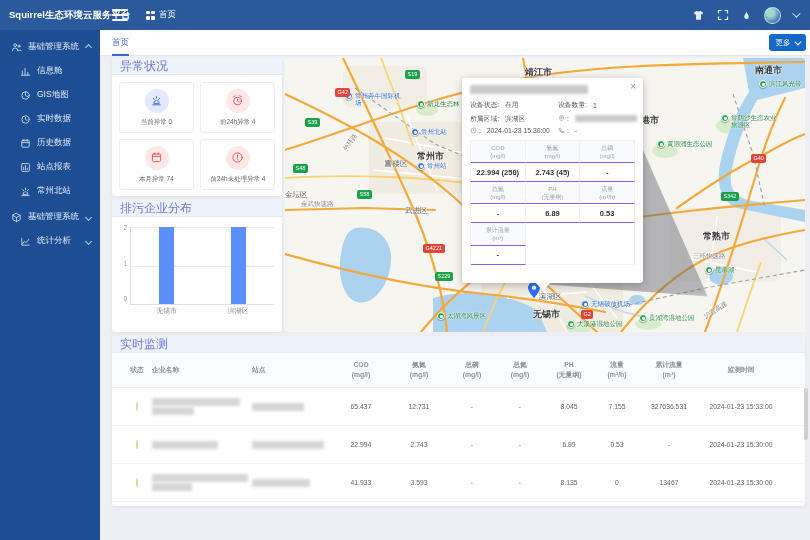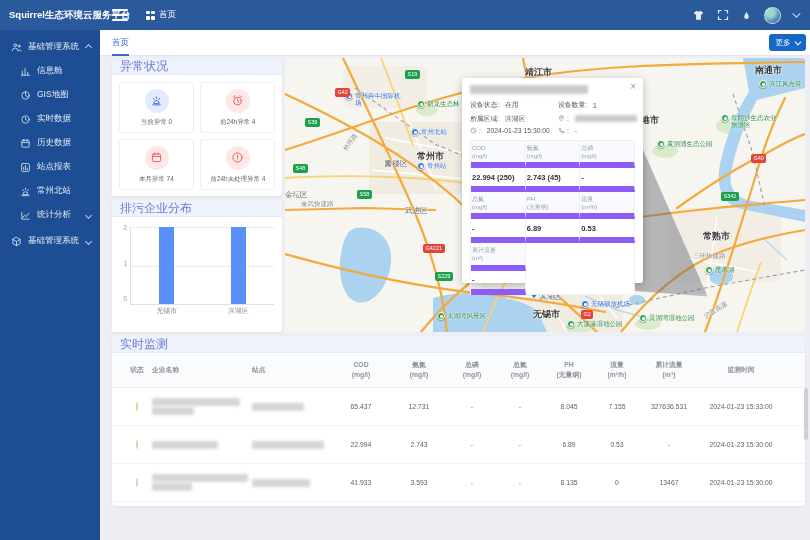--- a/index.html
+++ b/index.html
@@ -88,21 +88,21 @@
   .map-popup { position:absolute; left:177px; top:20px; width:181px; height:205px; background:#fff; border-radius:3px; box-shadow:0 2px 8px rgba(0,0,0,.25); z-index:5; padding:7px 8px 6px 8px; }
   .map-popup::after { content:''; position:absolute; left:74px; bottom:-8px; border-left:7px solid transparent; border-right:7px solid transparent; border-top:8px solid #fff; }
   .pp-close { position:absolute; right:7px; top:4px; font-size:10px; color:#999; cursor:pointer; line-height:1; }
   .blur-bar { background:#c9c9c9; border-radius:1px; filter:blur(1.6px); }
   .pp-title { width:118px; height:9px; margin-bottom:6px; }
   .pp-info { display:grid; grid-template-columns:88px 1fr; row-gap:3.5px; font-size:6.8px; color:#555; align-items:center; }
   .pp-row { display:flex; align-items:center; gap:2px; white-space:nowrap; }
   .pp-ic { width:7px; height:7px; flex:0 0 7px; }
   .pp-ic svg { width:7px; height:7px; stroke:#666; fill:none; stroke-width:1.6; }
   .pp-table { margin-top:6px; display:grid; grid-template-columns:1fr 1fr 1fr; border-top:1px solid #edf0f5; border-left:1px solid #edf0f5; }
-  .pp-cell { border-right:1px solid #edf0f5; border-bottom:6px solid #8b5cf6; }
+  .pp-cell { border-right:1px solid #edf0f5; border-bottom:1px solid #8b5cf6; text-align:center; }
   .pp-h { background:#f8fafd; color:#9aa1b0; font-size:6px; line-height:1.35; padding:2.5px 1px; }
   .pp-v { font-size:7.5px; font-weight:bold; color:#303133; padding:4.5px 1px; }
   .pp-empty { grid-column:2/4; grid-row:5/7; border-right:1px solid #edf0f5; border-bottom:1px solid #edf0f5; background:#fff; }
 
   
   #panel-table { left:12px; top:306px; width:693px; height:170px; }
   .t-header, .t-row { display:flex; align-items:center; padding:0 10px; }
   .t-header { height:35px; background:#fafbfc; border-bottom:1px solid #eef0f3; }
   .t-row { height:38px; border-bottom:1px solid #f2f3f5; background:#fff; }
   .col { font-size:6.8px; color:#606266; text-align:center; }
@@ -213,37 +213,37 @@
   </div>
   <div class="menu-item sub">
     <span class="mi">
         <svg viewBox="0 0 24 24">
           <path d="M6.5 18 a5.5 5.5 0 0 1 11 0 Z"></path>
           <path d="M4 21 H20 M12 4.5 V8 M5.5 8 L8 10 M18.5 8 L16 10"></path>
         </svg>
       </span>
     <span>常州北站</span>
   </div>
+  <div class="menu-item" style="margin-top:2px;">
+    <span class="mi">
+        <svg viewBox="0 0 24 24">
+          <path d="M12 3 L20 7.5 V16.5 L12 21 L4 16.5 V7.5 Z M4 7.5 L12 12 L20 7.5 M12 12 V21"></path>
+        </svg>
+      </span>
+    <span>基础管理系统</span>
+    <span class="mi-chev chev-down"></span>
+  </div>
   <div class="menu-item sub">
     <span class="mi">
         <svg viewBox="0 0 24 24">
           <path d="M4 5 V20 H20"></path>
           <path d="M5.5 17 L10 11.5 L13.5 14.5 L19.5 7"></path>
         </svg>
       </span>
     <span>统计分析</span>
-    <span class="mi-chev chev-down"></span>
-  </div>
-  <div class="menu-item" style="margin-top:2px;">
-    <span class="mi">
-        <svg viewBox="0 0 24 24">
-          <path d="M12 3 L20 7.5 V16.5 L12 21 L4 16.5 V7.5 Z M4 7.5 L12 12 L20 7.5 M12 12 V21"></path>
-        </svg>
-      </span>
-    <span>基础管理系统</span>
     <span class="mi-chev chev-down"></span>
   </div>
 </div>
 
 <div class="main">
   <div class="tabstrip">
     <div class="tab">
       <span>首页</span>
       <span class="tab-underline"></span>
     </div>

